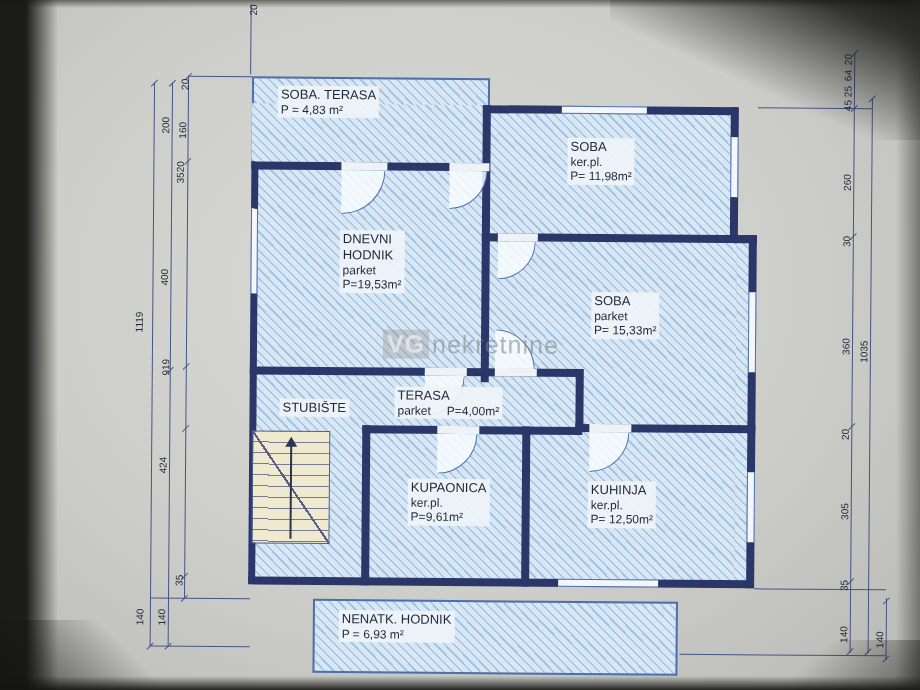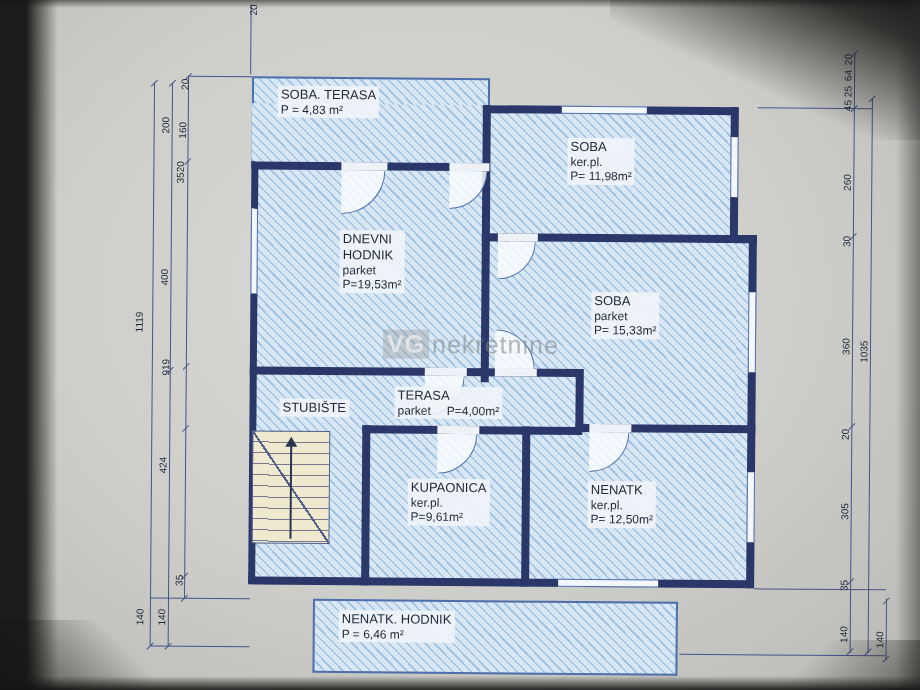--- a/index.html
+++ b/index.html
@@ -152,27 +152,27 @@
         <span>parket</span>
         <span>P=4,00m²</span>
       </div>
     </div>
     <div class="label" style="left:409px;top:479px;">
       <div class="l1">KUPAONICA</div>
       <div>ker.pl.</div>
       <div>P=9,61m²</div>
     </div>
     <div class="label" style="left:589px;top:480px;">
-      <div class="l1">NENATK</div>
+      <div class="l1">KUHINJA</div>
       <div>ker.pl.</div>
       <div>P= 12,50m²</div>
     </div>
     <div class="label" style="left:341px;top:611px;">
       <div class="l1">NENATK. HODNIK</div>
-      <div>P = 6,46 m²</div>
+      <div>P = 6,93 m²</div>
     </div>
 
     <div class="dimline" style="left:152px;top:85px;width:1px;height:563px;"></div>
     <div class="dimline" style="left:170px;top:85px;width:1px;height:563px;"></div>
     <div class="dimline" style="left:186px;top:78px;width:1px;height:522px;"></div>
     <div class="dimline" style="left:852px;top:50px;width:1px;height:600px;"></div>
     <div class="dimline" style="left:870px;top:95px;width:1px;height:555px;"></div>
     <div class="dimline" style="left:888px;top:595px;width:1px;height:62px;"></div>
     <div class="dimline" style="left:248px;top:6px;width:1px;height:70px;"></div>
     <div class="dimline" style="left:186px;top:78px;width:64px;height:1px;"></div>

